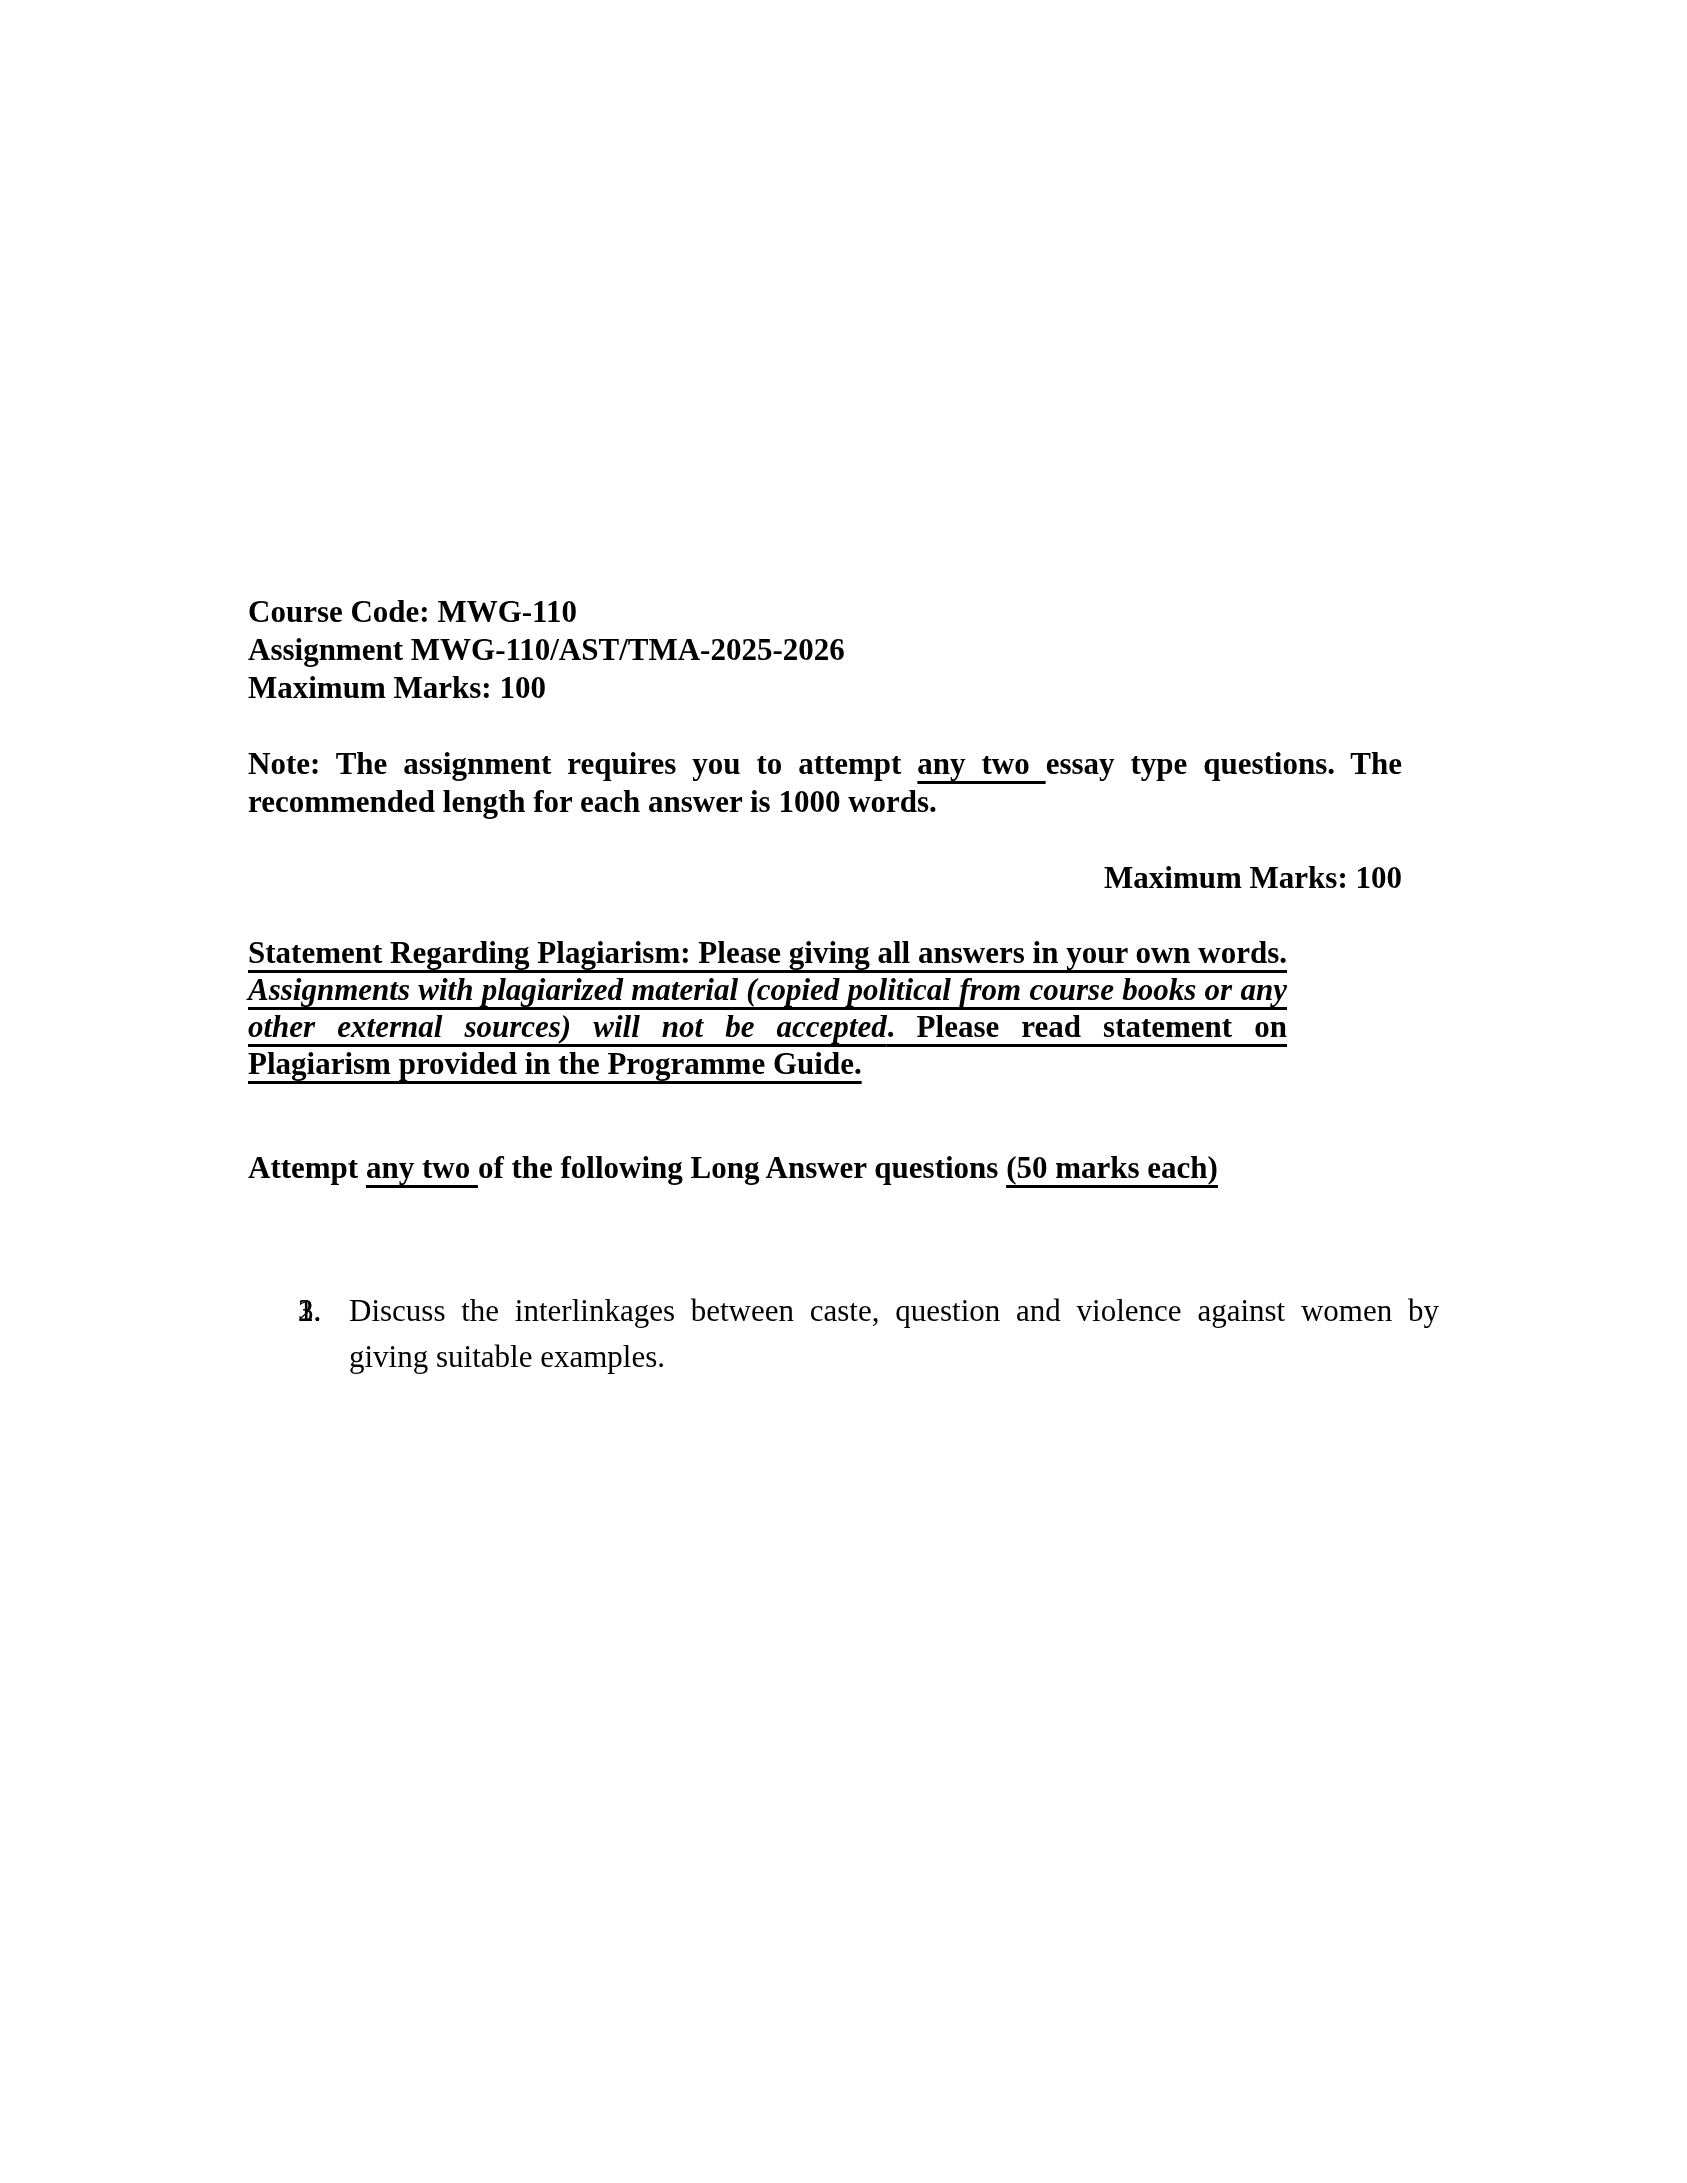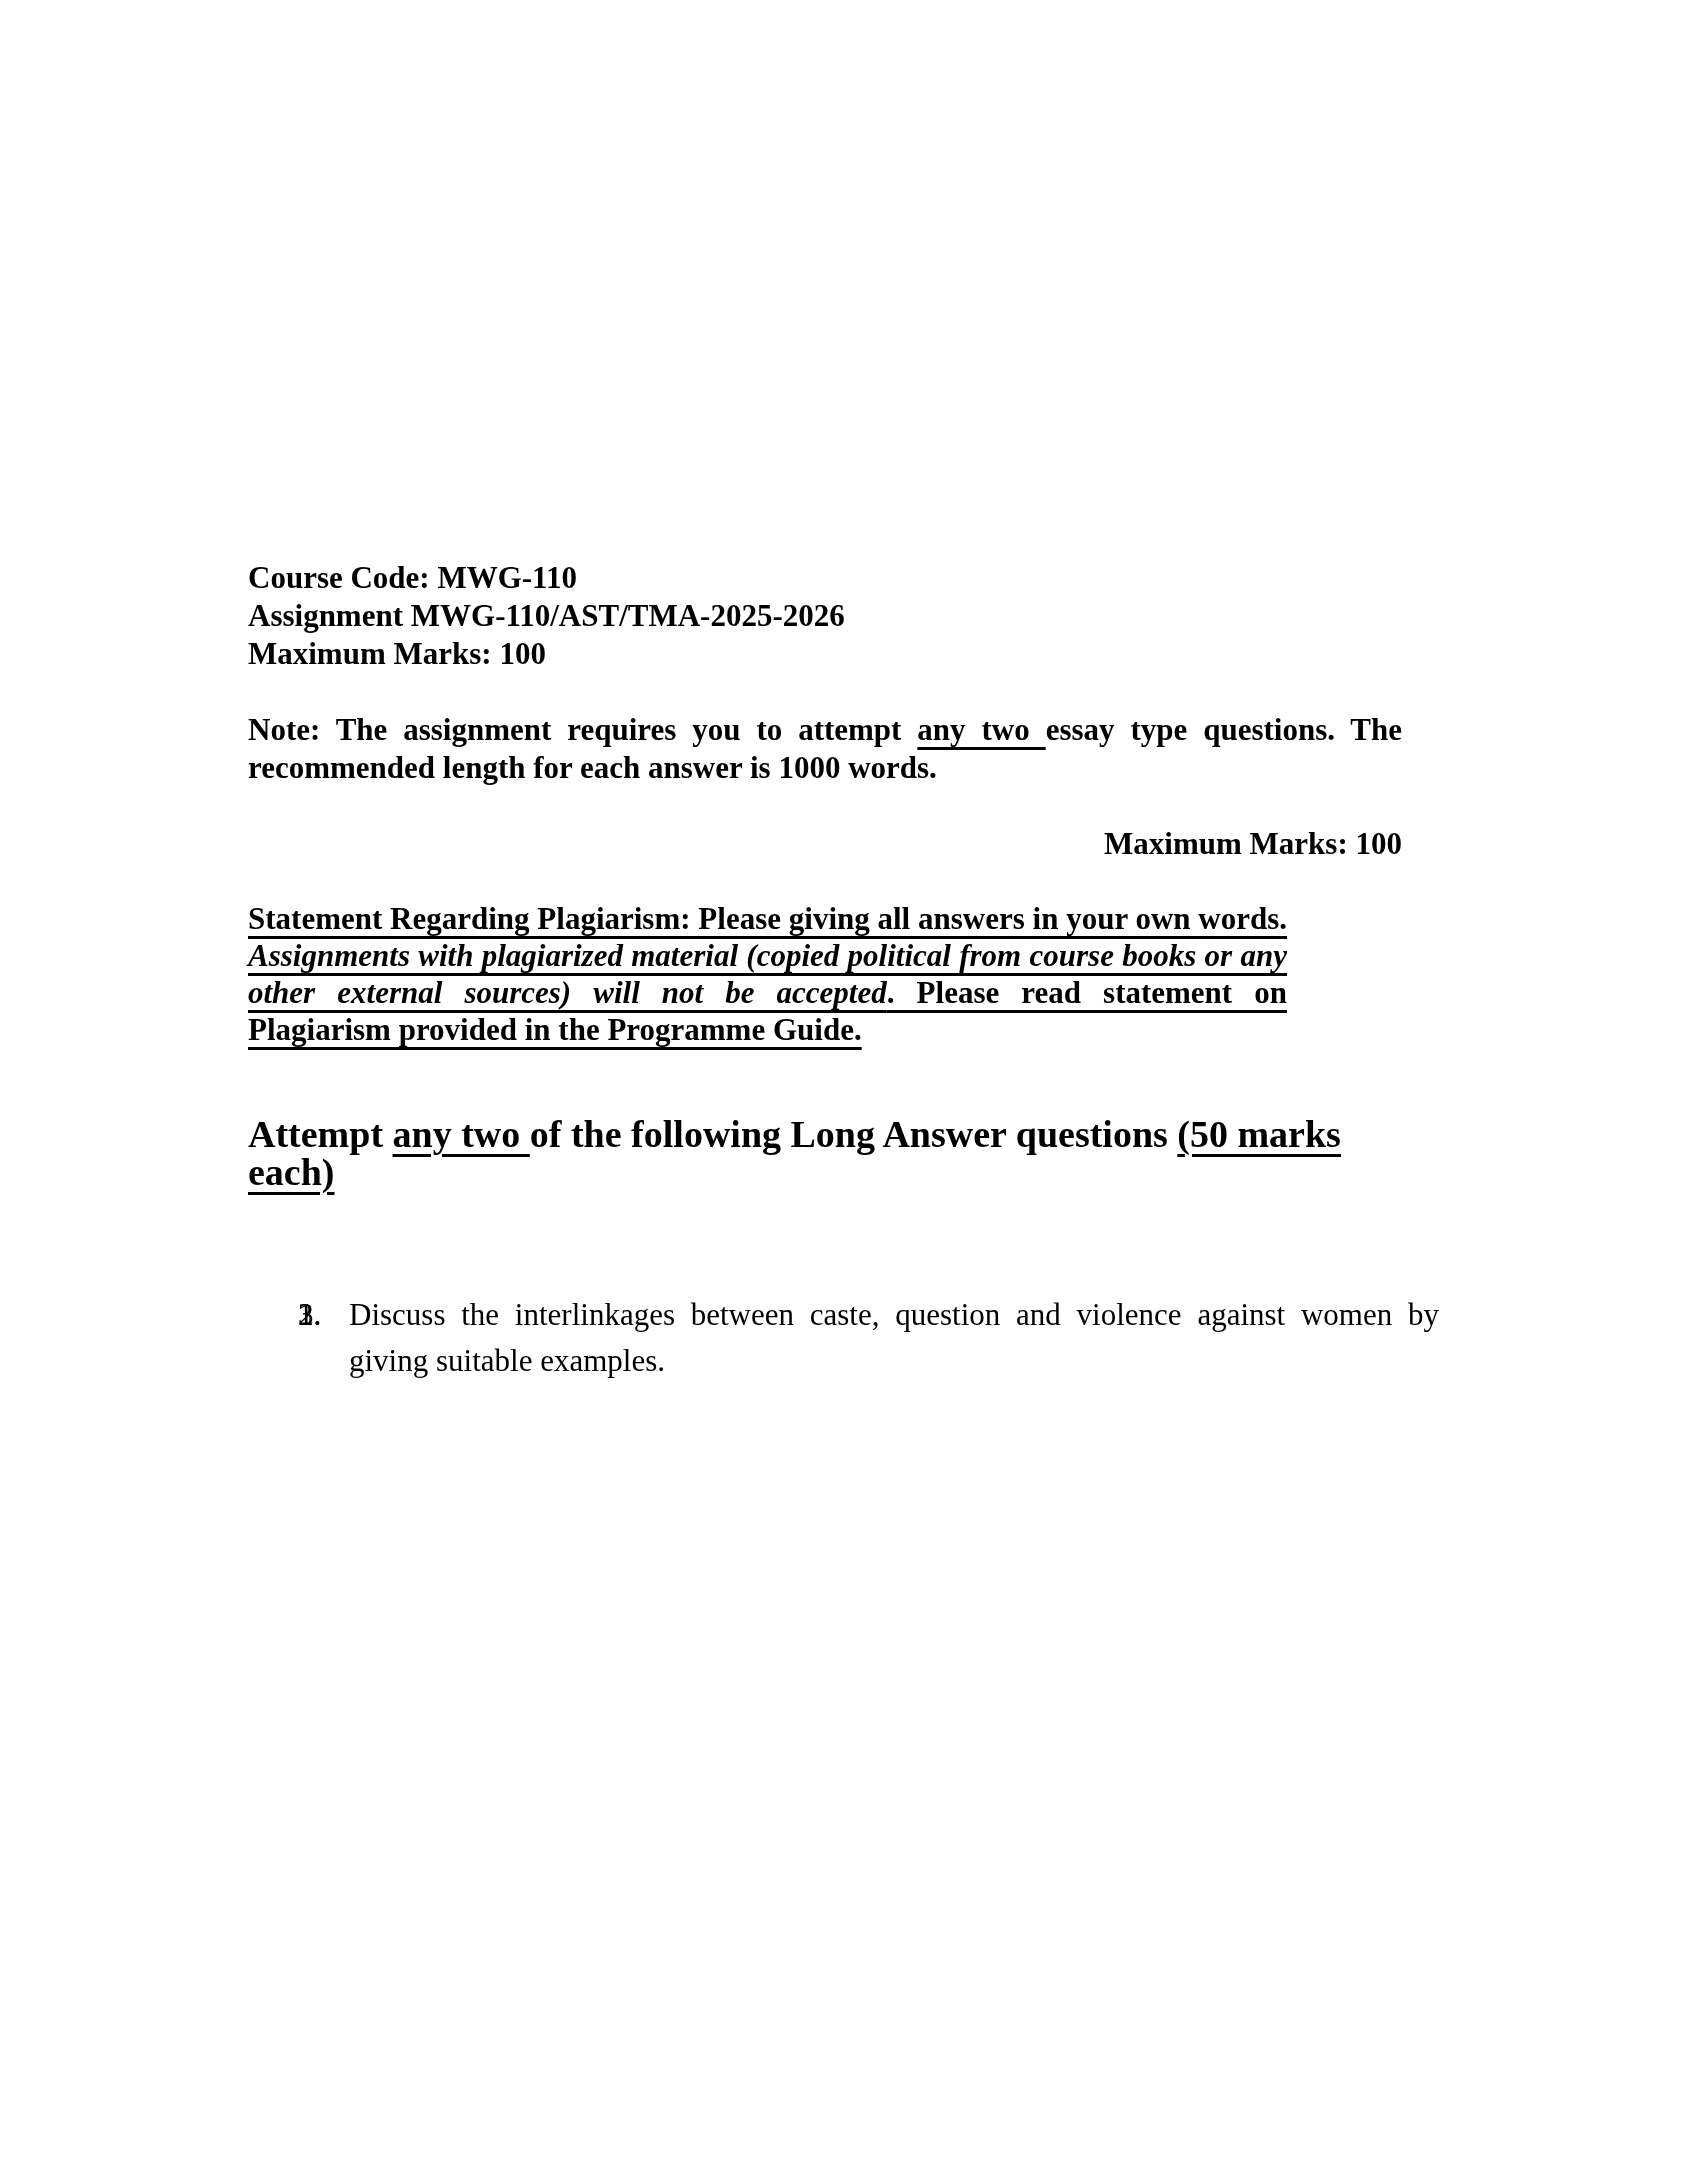--- a/index.html
+++ b/index.html
@@ -11,21 +11,21 @@
     height: 2183px;
     background: #ffffff;
     color: #000000;
     font-family: "Liberation Serif", "DejaVu Serif", serif;
     position: relative;
     overflow: hidden;
   }
   .page-content {
     position: absolute;
     left: 248px;
-    top: 559px;
+    top: 593px;
     width: 1154px;
   }
   .hdr-line {
     font-weight: bold;
     font-size: 31px;
     line-height: 38px;
     white-space: pre-wrap;
   }
   .note-para {
     margin-top: 38px;
@@ -51,21 +51,21 @@
     text-decoration: underline;
     text-decoration-thickness: 3.3px;
     text-underline-offset: 6.6px;
   }
   .plagiarism-para .italic-seg {
     font-style: italic;
   }
   .attempt-heading {
     margin-top: 67px;
     font-weight: bold;
-    font-size: 38px;
+    font-size: 31px;
     line-height: 38px;
   }
   .u-seg {
     text-decoration: underline;
     text-decoration-thickness: 3.3px;
     text-underline-offset: 6.6px;
     margin-top: 15px;
   }
   .question-list {
     margin-top: 101px;

